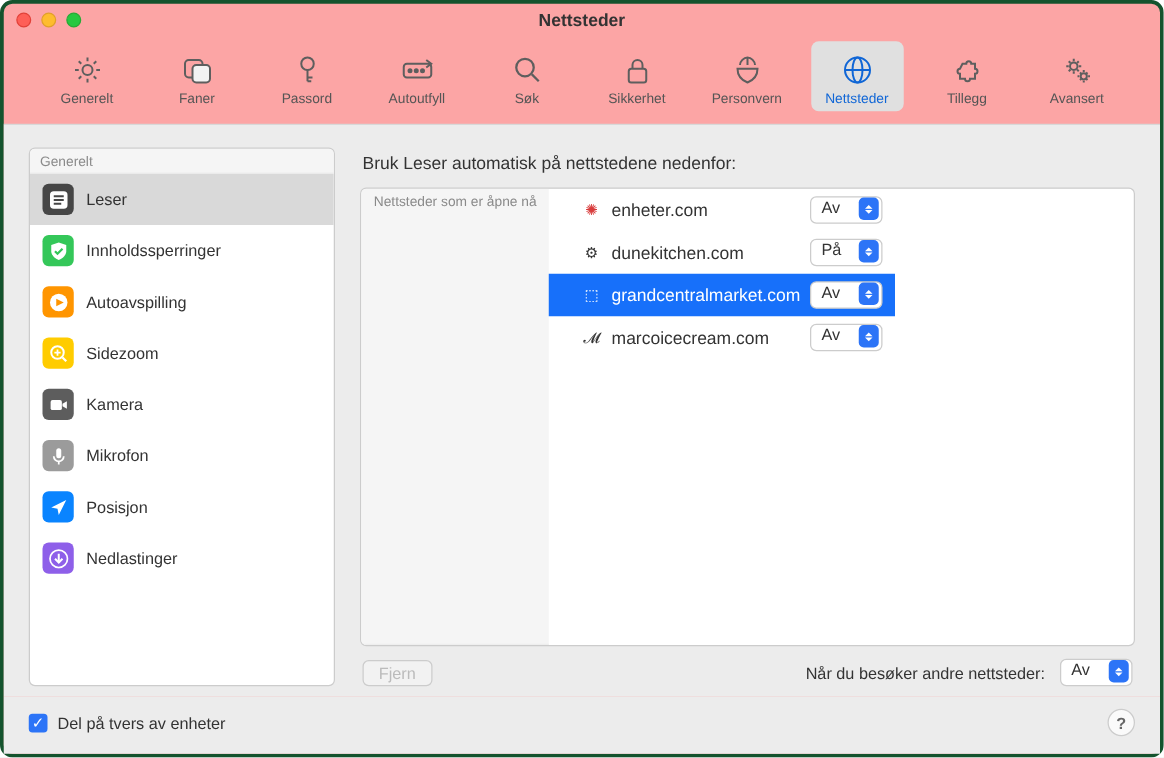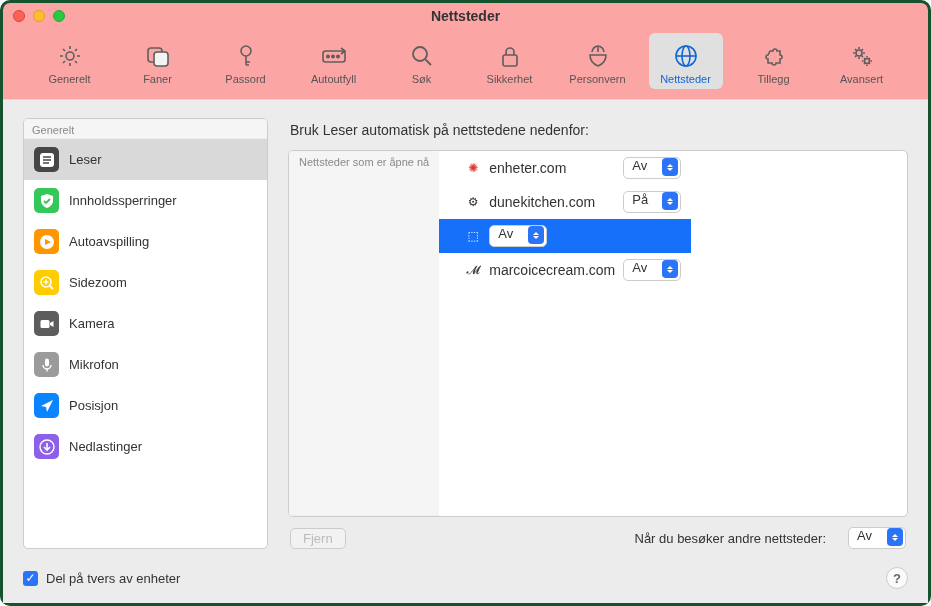--- a/index.html
+++ b/index.html
@@ -194,21 +194,21 @@
       width: 0; height: 0;
       border-left: 3px solid transparent;
       border-right: 3px solid transparent;
     }
     .dropdown-arrows::before { border-bottom: 3px solid #fff; }
     .dropdown-arrows::after  { border-top: 3px solid #fff; }
     .bottom-controls {
       display: flex;
       align-items: center;
       padding: 10px 2px 0;
-      gap: 22px;
+      gap: 12px;
     }
     .remove-btn {
       padding: 2px 12px;
       border: 1px solid #ccc;
       border-radius: 5px;
       background: #f2f2f2;
       color: #bbb;
       font-size: 13px;
       cursor: default;
     }
@@ -456,20 +456,21 @@
             <div class="site-row">
               <span class="favicon" style="color: rgb(51, 51, 51);">⚙︎</span>
               <span class="site-name">dunekitchen.com</span>
               <div class="dropdown">
                 <span>På</span>
                 <span class="dropdown-arrows"></span>
               </div>
             </div>
             <div class="site-row selected">
               <span class="favicon" style="color: rgb(255, 255, 255);">⬚</span>
+              <span class="site-name">grandcentralmarket.com</span>
               <div class="dropdown">
                 <span>Av</span>
                 <span class="dropdown-arrows"></span>
               </div>
             </div>
             <div class="site-row">
               <span class="favicon" style="color: rgb(51, 51, 51);">𝓜</span>
               <span class="site-name">marcoicecream.com</span>
               <div class="dropdown">
                 <span>Av</span>

